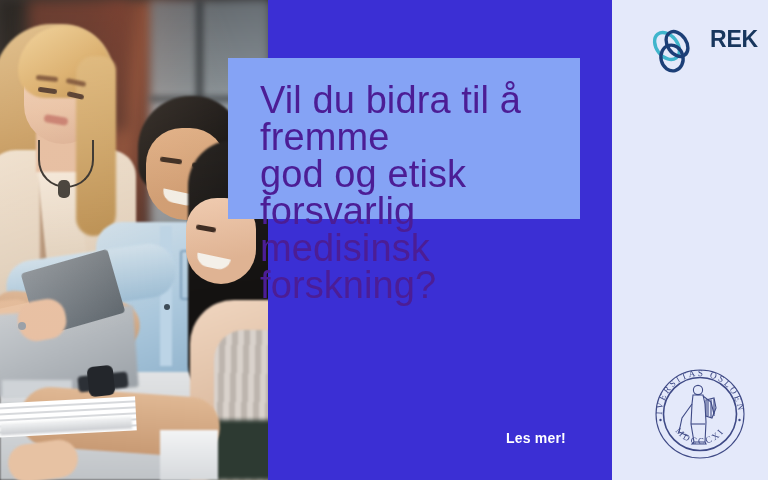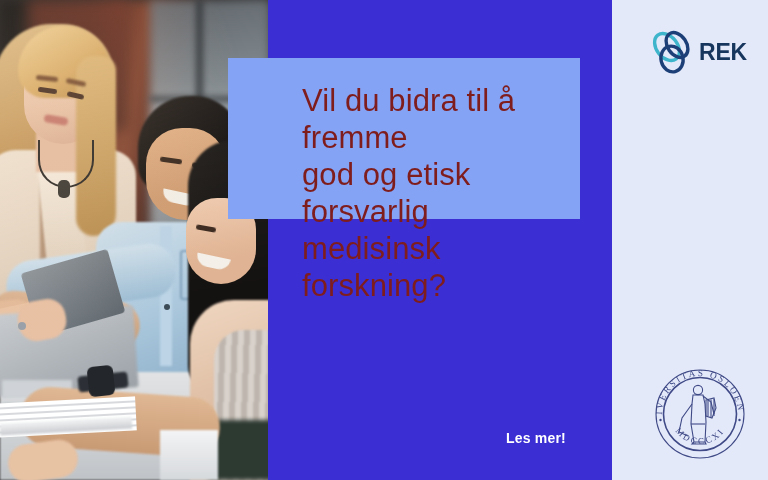--- a/index.html
+++ b/index.html
@@ -292,27 +292,26 @@
     position: absolute;
     background: #85a3f5;
     box-sizing: border-box;
   }
   #headline-box {
     left: 228px; top: 58px;
     width: 352px; height: 161px;
     padding: 24px 26px 0 32px;
   }
   #headline-text {
-    color: #7f1d1d;
-    font-size: 31px;
+    color: #4c1d95;
+    font-size: 38px;
     line-height: 37px;
     font-weight: 400;
     letter-spacing: .1px;
     white-space: pre-line;
-    margin-left: 42px;
   }
   #role-box {
     left: 228px; top: 280px;
     width: 352px; height: 90px;
     padding: 16px 20px 0 34px;
   }
   #role-text {
     color: #ffffff;
     font-size: 23px;
     line-height: 31px;
@@ -330,22 +329,22 @@
     letter-spacing: .2px;
     cursor: pointer;
   }
 
   
   #rek-logo {
     position: absolute;
     left: 650px; top: 28px;
     width: 96px; height: 48px;
     display: flex;
-    align-items: center;
-    gap: 5px;
+    align-items: flex-start;
+    gap: 16px;
   }
   #rek-mark { width: 44px; height: 46px; flex: 0 0 auto; }
   #rek-word {
     color: #17365d;
     font-size: 23px;
     font-weight: bold;
     letter-spacing: -.2px;
     line-height: 1;
   }
 

